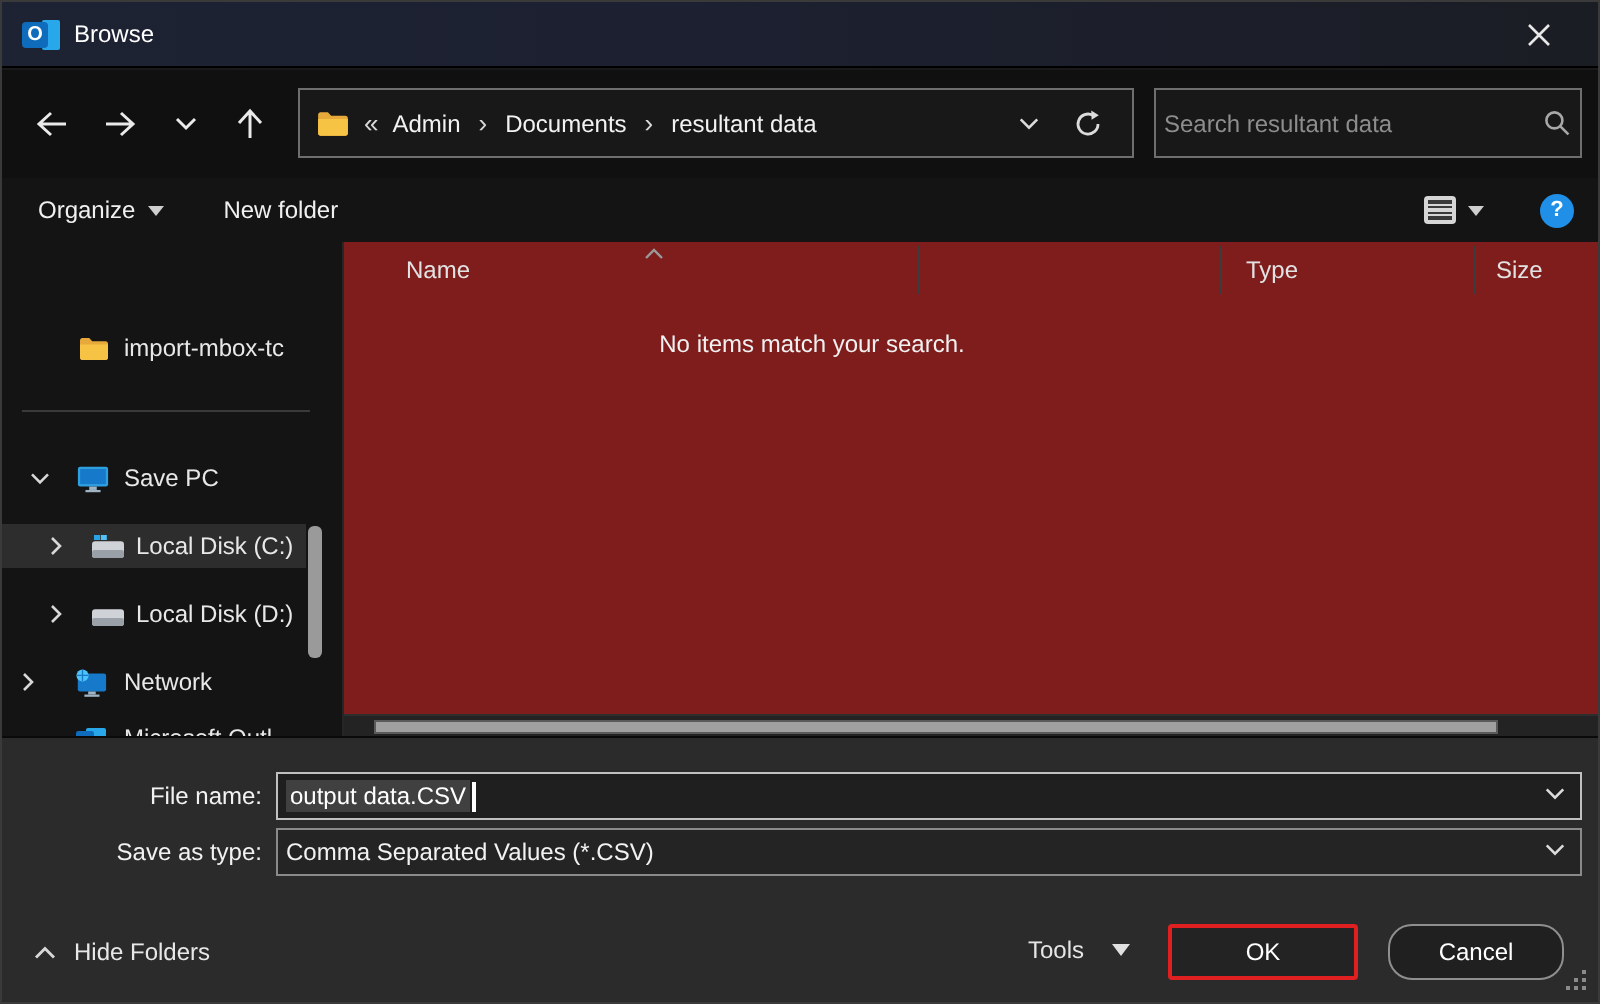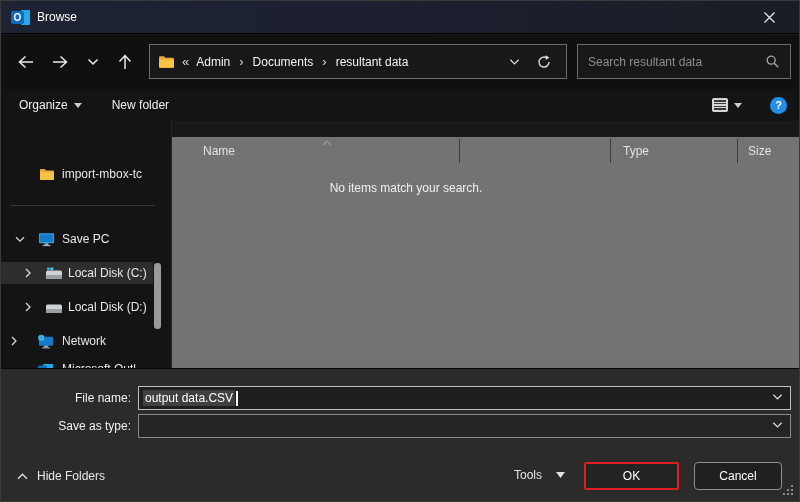--- a/index.html
+++ b/index.html
@@ -23,21 +23,21 @@
     color:#fff; font-weight:bold; font-size:10px; line-height:13px; text-align:center;}
   .title-text{ margin-left:7px; color:#fff; }
   .close-btn{ position:absolute; right:9px; top:0; width:46px; height:33px; display:flex; align-items:center; justify-content:center; }
 
   
   #toolbar{ position:absolute; left:0; top:34px; width:800px; height:54px; background:#101010; }
   .nav-btn{ position:absolute; top:13px; width:28px; height:28px; display:flex; align-items:center; justify-content:center; }
   #nav-back{left:11px;} #nav-fwd{left:45px;} #nav-recent{left:78px;} #nav-up{left:110px;}
   .boxfield{ position:absolute; top:9px; height:35px; background:#181818; border:1px solid #6e6e6e; display:flex; align-items:center; }
   #addressbar{ left:148px; width:418px; padding:0 8px; }
-  #searchbox{ left:576px; width:214px; padding:0 10px; }
+  #searchbox{ left:576px; width:214px; padding:0 4px; }
   .crumb{ color:#f2f2f2; margin:8px 4px; white-space:nowrap; }
   .crumb-sep{ color:#d8d8d8; margin:0 5px; font-size:13px; }
   .crumb-prefix{ color:#d8d8d8; margin:0 3px 0 7px; font-size:13px; }
   #addressbar .spacer{ flex:1; }
   #search-input{ flex:1; background:transparent; border:none; outline:none; color:#e8e8e8; font:inherit; }
   #search-input::placeholder{ color:#8d8d8d; }
 
   
   #commandbar{ position:absolute; left:0; top:88px; width:800px; height:32px; background:#141414; display:flex; align-items:center; }
   .cmd-item{ display:flex; align-items:center; gap:6px; color:#f0f0f0; }
@@ -53,21 +53,21 @@
   #sidebar{ position:absolute; left:0; top:0; width:170px; height:247px; background:#141414; overflow:hidden; }
   .side-row{ position:absolute; left:0; height:22px; width:152px; display:flex; align-items:center; color:#e8e8e8; }
   .side-row .chev{ position:absolute; }
   .side-row .ic{ position:absolute; }
   .side-row .lbl{ position:absolute; white-space:nowrap; }
   .side-row.selected{ background:#2d2d2d; }
   #side-divider{ position:absolute; left:10px; right:16px; top:84px; height:1px; background:#3a3a3a; }
   #side-scrollbar{ position:absolute; left:153px; top:142px; width:7px; height:66px; background:#9a9a9a; border-radius:3px; }
   #body-divider{ position:absolute; left:170px; top:0; width:1px; height:247px; background:#262626; }
 
-  #main{ position:absolute; left:171px; top:16px; width:629px; height:247px; background:#737373; }
+  #main{ position:absolute; left:171px; top:0; width:629px; height:247px; background:#7f1d1d; }
   .col-header{ position:absolute; top:0; height:27px; display:flex; align-items:center; color:#e2e2e2; }
   .col-sep{ position:absolute; top:2px; width:1px; height:24px; background:#3c3c3c; }
   #sort-caret{ position:absolute; left:150px; top:3px; }
   #empty-text{ position:absolute; left:0; top:44px; width:468px; text-align:center; color:#f0f0f0; }
   #hscroll{ position:absolute; left:0; top:236px; width:629px; height:11px; background:#232323; border-top:1px solid #2e2e2e; }
   #hscroll .thumb{ position:absolute; left:15px; top:2px; width:562px; height:7px; background:#a0a0a0; border:1px solid #5a5a5a; }
 
   
   #bottompanel{ position:absolute; left:0; top:367px; width:800px; height:135px; background:#2b2b2b; border-top:1px solid #0a0a0a; }
   .field-label{ position:absolute; left:0; width:130px; text-align:right; color:#f2f2f2; }
@@ -76,21 +76,21 @@
   #filename-input{ top:17px; background:#1f1f1f; border:1px solid #c0c0c0; }
   #savetype-combo{ top:45px; background:#242424; border:1px solid #8a8a8a; color:#f2f2f2; }
   .combo .chevron{ position:absolute; right:7px; top:6px; }
   .sel-text{ background:#404040; color:#fff; padding:1px 2px; white-space:pre; }
   .caret-bar{ display:inline-block; width:1.5px; height:15px; background:#fff; vertical-align:middle; margin-left:1px; }
 
   #hide-folders{ position:absolute; left:16px; top:468px; display:flex; align-items:center; gap:9px; color:#e8e8e8; }
   #tools{ position:absolute; left:513px; top:463px; height:22px; display:flex; align-items:center; gap:14px; color:#e5e5e5;text-align:center; }
   .btn{ position:absolute; top:461px; height:28px; display:flex; align-items:center; justify-content:center; color:#fff; background:#232323; }
   #ok-btn{ left:583px; width:95px; border:2px solid #e02020; border-radius:2px; }
-  #cancel-btn{ left:693px; width:88px; border:1px solid #8f8f8f; border-radius:4px; background:#202020; }
+  #cancel-btn{ left:693px; width:88px; border:1px solid #8f8f8f; border-radius:12px; background:#202020; }
   #resize-grip{ position:absolute; right:5px; bottom:4px; }
 </style>
 </head>
 <body>
 
 <div id="window">
 
   <div id="titlebar">
     <div class="app-icon">
       <span class="page"></span>
@@ -287,20 +287,21 @@
     <div class="combo" id="filename-input">
       <span class="sel-text">output data.CSV</span>
         <span class="caret-bar"></span>
       <svg class="chevron" width="11" height="8" viewBox="0 0 12 8">
         <path d="M1.5 1.5 L6 6 L10.5 1.5" stroke="#dcdcdc" stroke-width="1.4" fill="none"></path>
       </svg>
     </div>
 
     <div class="field-label" id="st-label">Save as type:</div>
     <div class="combo" id="savetype-combo">
+      <span>Comma Separated Values (*.CSV)</span>
       <svg class="chevron" width="11" height="8" viewBox="0 0 12 8">
         <path d="M1.5 1.5 L6 6 L10.5 1.5" stroke="#dcdcdc" stroke-width="1.4" fill="none"></path>
       </svg>
     </div>
   </div>
 
   <div id="hide-folders">
     <svg width="11" height="7" viewBox="0 0 11 7">
       <path d="M1 5.8 L5.5 1.2 L10 5.8" stroke="#d8d8d8" stroke-width="1.4" fill="none"></path>
     </svg>

